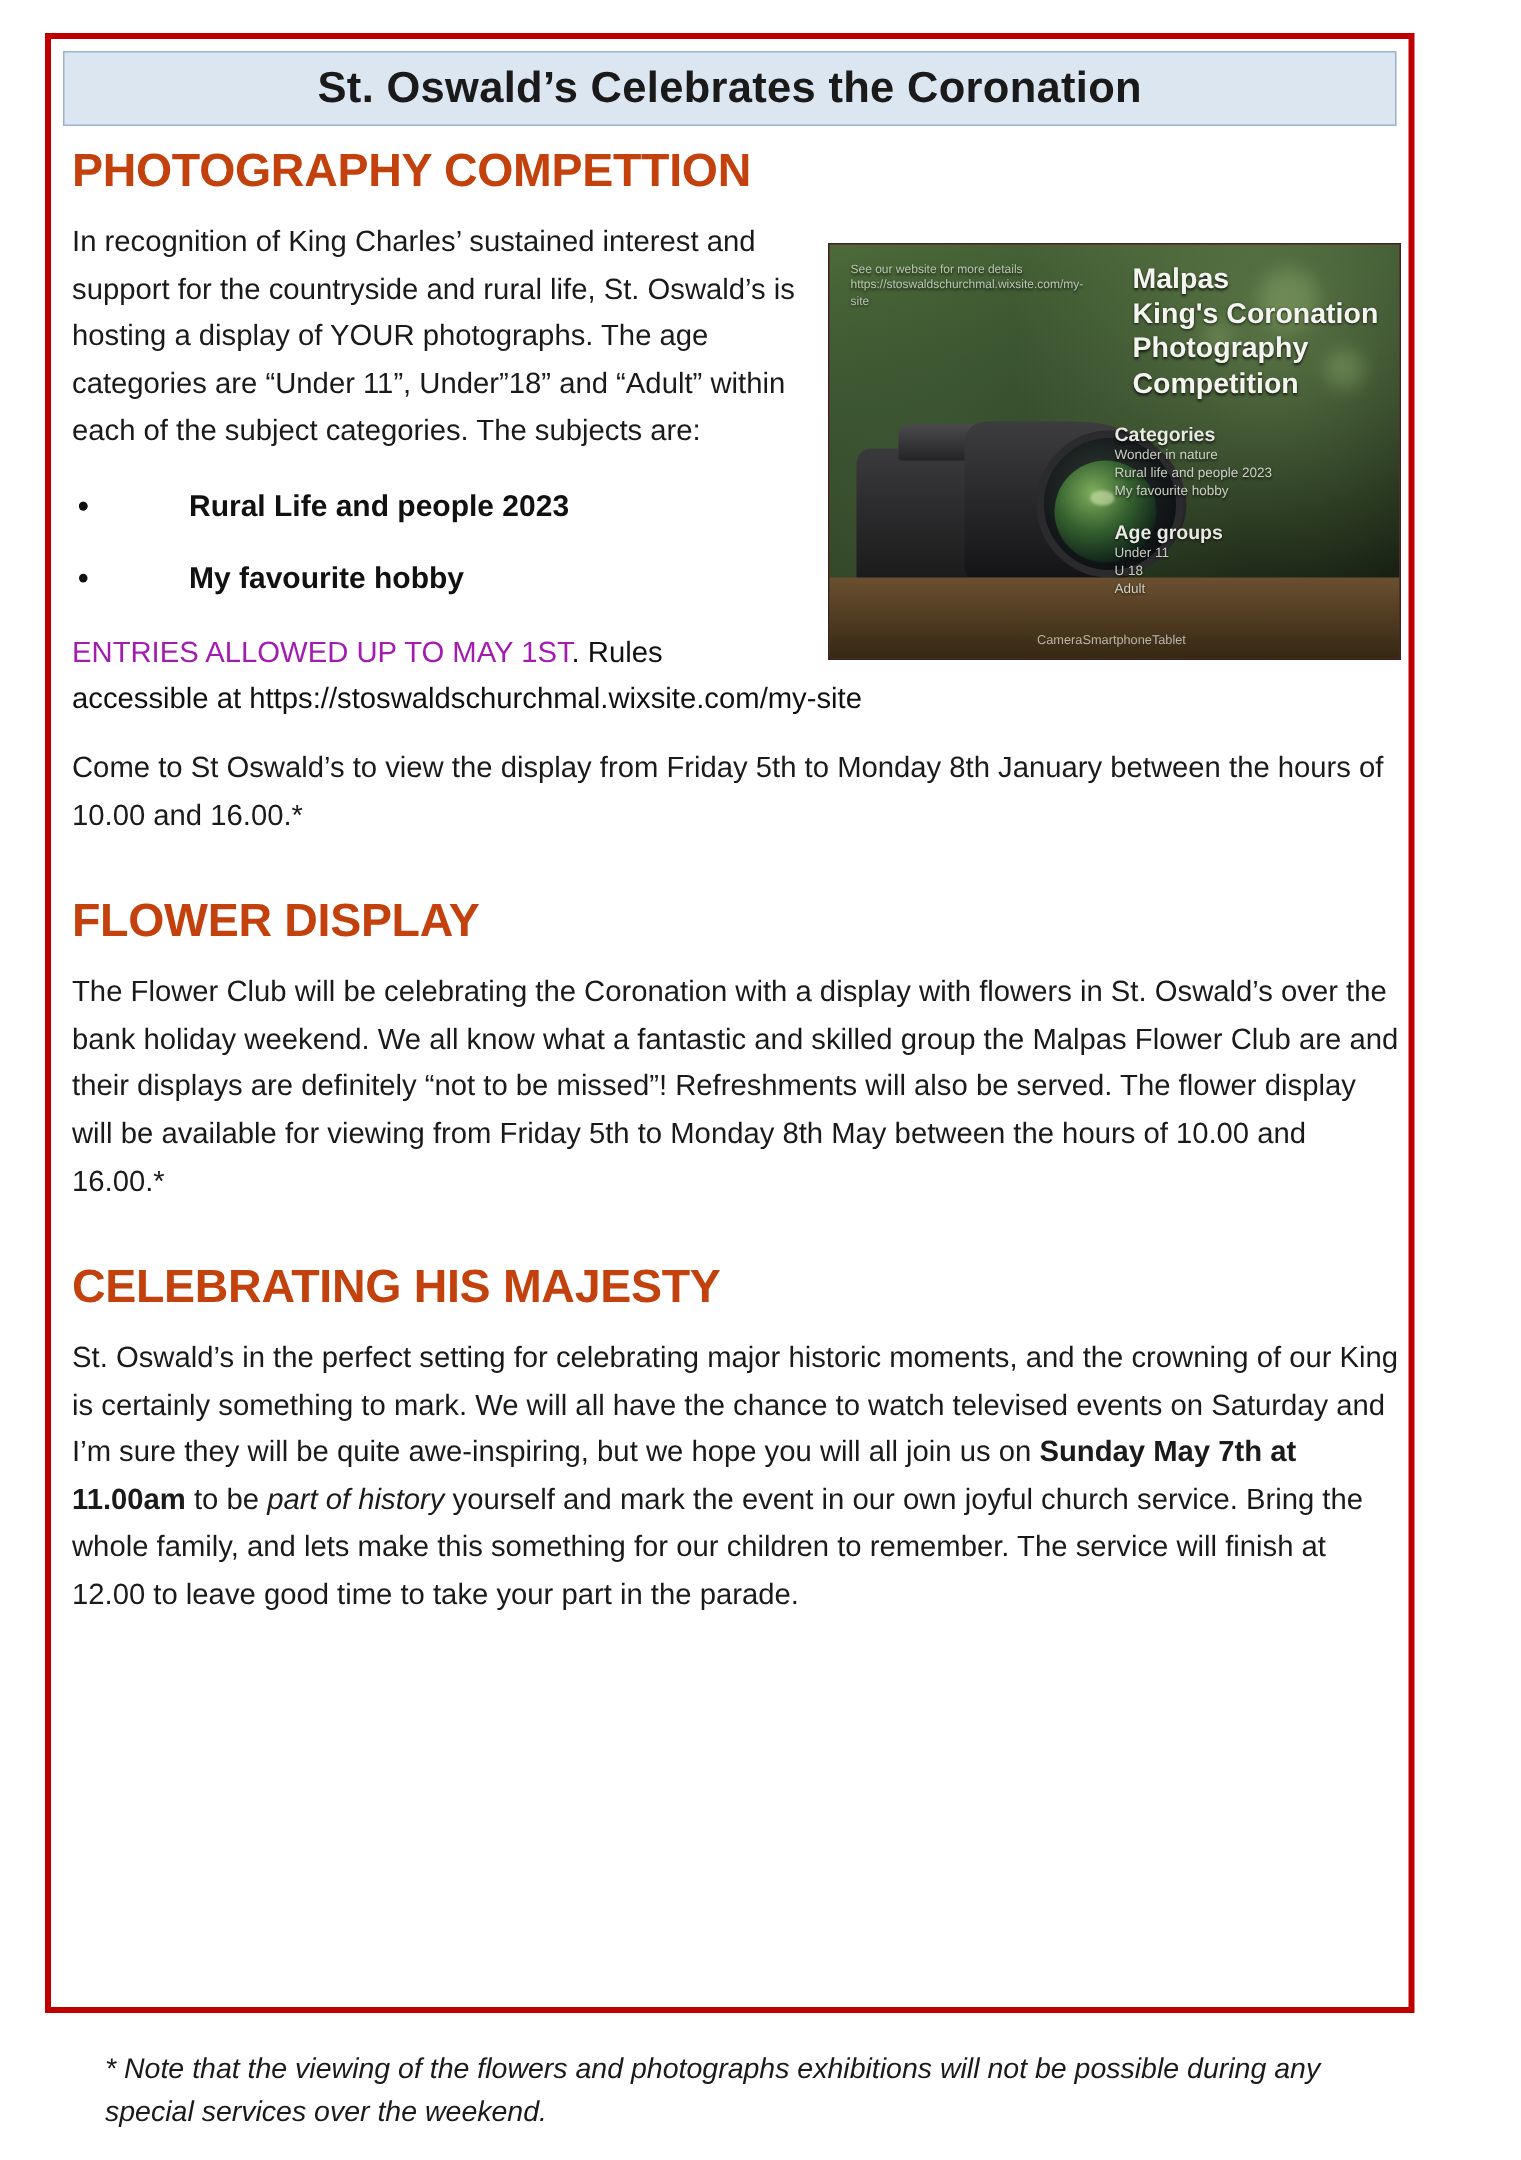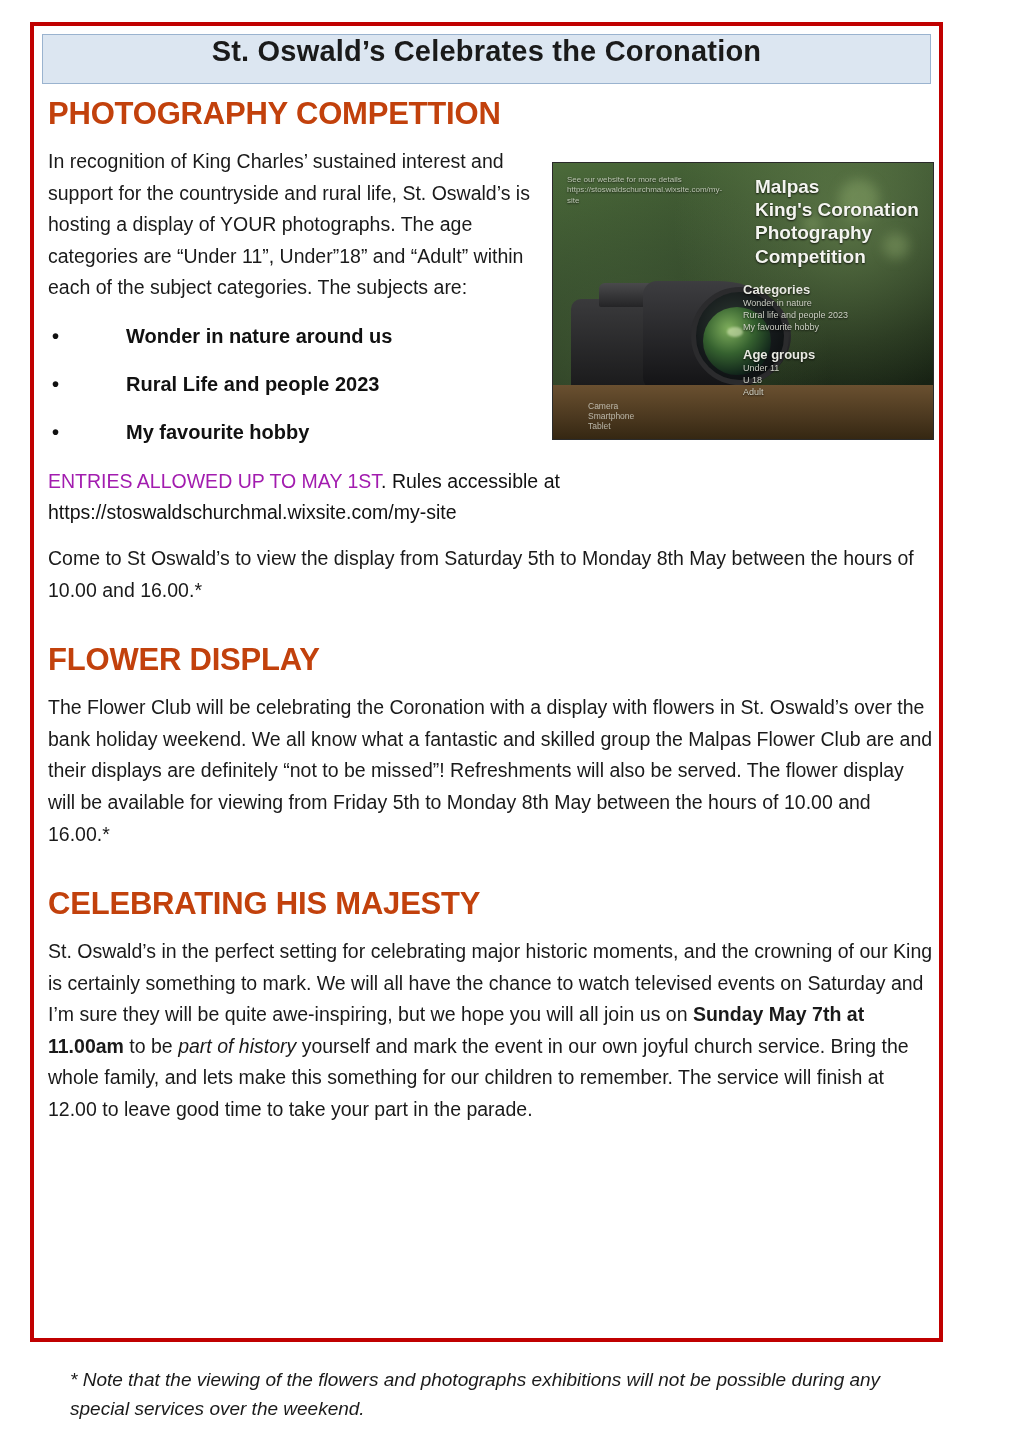--- a/index.html
+++ b/index.html
@@ -32,21 +32,21 @@
   .title-bar {
     position: absolute;
     left: 42px;
     top: 34px;
     width: 889px;
     height: 50px;
     background: #dce6f1;
     border: 1px solid #9ab3cf;
     box-sizing: border-box;
     display: flex;
-    align-items: flex-start;
+    align-items: center;
     justify-content: center;
   }
   .title-bar .title-text {
     font-size: 29px;
     font-weight: bold;
     color: #1a1a1a;
     letter-spacing: 0.2px;
   }
   .content {
     position: absolute;
@@ -201,29 +201,28 @@
     top: 12px;
     width: 150px;
     font-size: 8px;
     line-height: 1.3;
     color: #cfd6c6;
     opacity: 0.85;
     text-shadow: 0 1px 2px rgba(0,0,0,0.85);
   }
   .poster-foot {
     position: absolute;
-    left: 35px;
+    left: 8px;
     right: 12px;
     bottom: 8px;
     display: flex;
     justify-content: center;
     font-size: 8.5px;
     color: #d6d6cc;
     opacity: 0.8;
-    flex-direction: column;
   }
   ul.subject-list {
     list-style: none;
     margin: 18px 0 18px 0;
     padding: 0;
   }
   ul.subject-list li {
     position: relative;
     font-size: 20px;
     font-weight: bold;
@@ -321,38 +320,37 @@
           <span>Smartphone</span>
           <span>Tablet</span>
         </div>
       </div>
 
       <p class="body-text">In recognition of King Charles’ sustained interest and support for the countryside and rural life, St. Oswald’s is hosting a display of YOUR photographs. The age categories are “Under 11”, Under”18” and “Adult” within each of the subject categories.   The subjects are:</p>
 
       <ul class="subject-list">
         <li>
           <span class="bullet">•</span>
-          <span>Wonder in nature around us</span>
         </li>
         <li>
           <span class="bullet">•</span>
           <span>Rural Life and people 2023</span>
         </li>
         <li>
           <span class="bullet">•</span>
           <span>My favourite hobby</span>
         </li>
       </ul>
 
       <p class="entries-line">
         <span class="entries-strong">ENTRIES ALLOWED UP TO MAY 1ST</span><span>. Rules accessible at https://stoswaldschurchmal.wixsite.com/my-site</span>
       </p>
     </div>
 
-    <p class="body-text">Come to St Oswald’s to view the display from Saturday 5th to Monday 8th May between the hours of 10.00 and 16.00.*</p>
+    <p class="body-text">Come to St Oswald’s to view the display from Friday 5th to Monday 8th January between the hours of 10.00 and 16.00.*</p>
 
     <h2 class="section-head spaced">FLOWER DISPLAY</h2>
     <p class="body-text">The Flower Club  will be celebrating the Coronation with a display with flowers in St. Oswald’s over the bank holiday weekend. We all know what a fantastic and skilled group the Malpas Flower Club are and their displays are definitely “not to be missed”! Refreshments will also be served. The flower display will be available for viewing from Friday 5th to Monday 8th May between the hours of 10.00 and 16.00.*</p>
 
     <h2 class="section-head spaced">CELEBRATING HIS MAJESTY</h2>
     <p class="body-text"><span>St. Oswald’s in the perfect setting for celebrating major historic moments, and the crowning of our King is certainly something to mark. We will all have the chance to watch televised events on Saturday and I’m sure they will be quite awe-inspiring, but we hope you will all join us on </span><strong>Sunday May 7th at 11.00am</strong><span> to be </span><em>part of history</em><span> yourself and mark the event in  our own joyful church service. Bring the whole family, and lets make this something for our children to remember.  The service will finish at 12.00 to leave good time to take your part in the parade.</span></p>
 
   </div>
 
   <div class="footnote">* Note that the viewing of the flowers and photographs exhibitions will not be possible during any special services over the weekend.</div>

